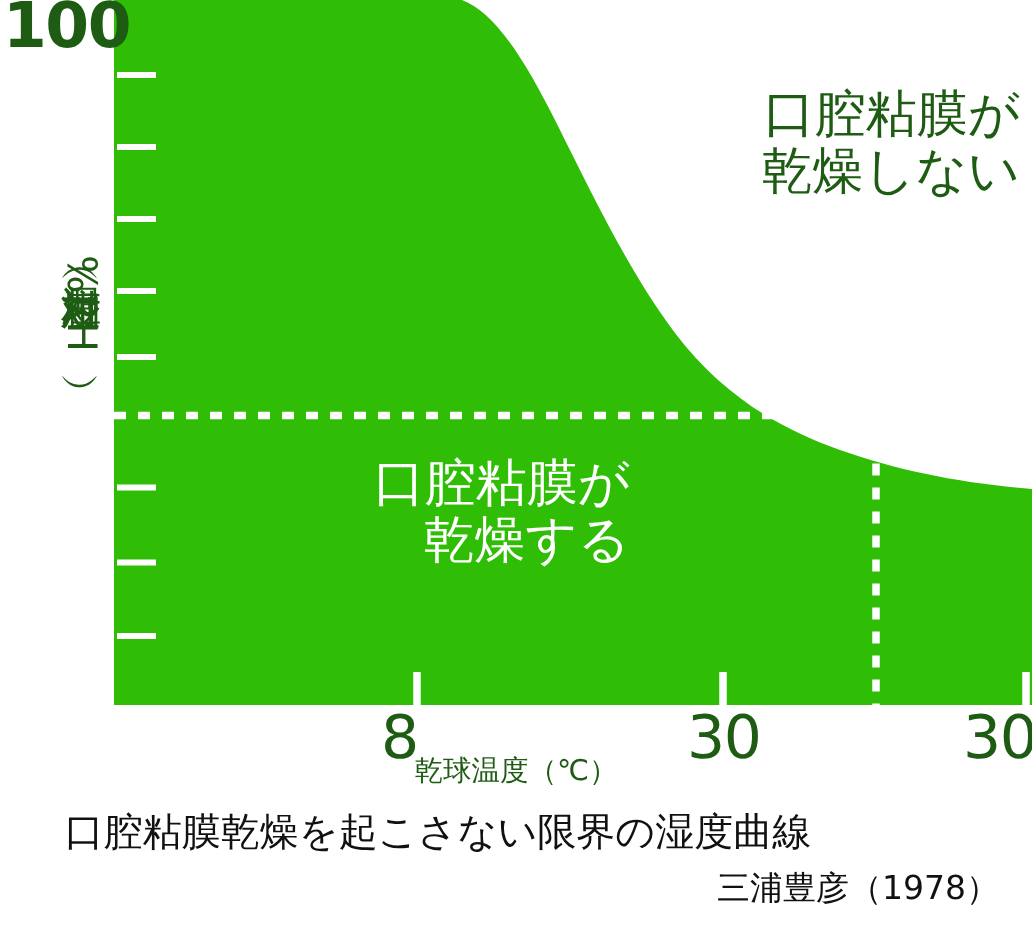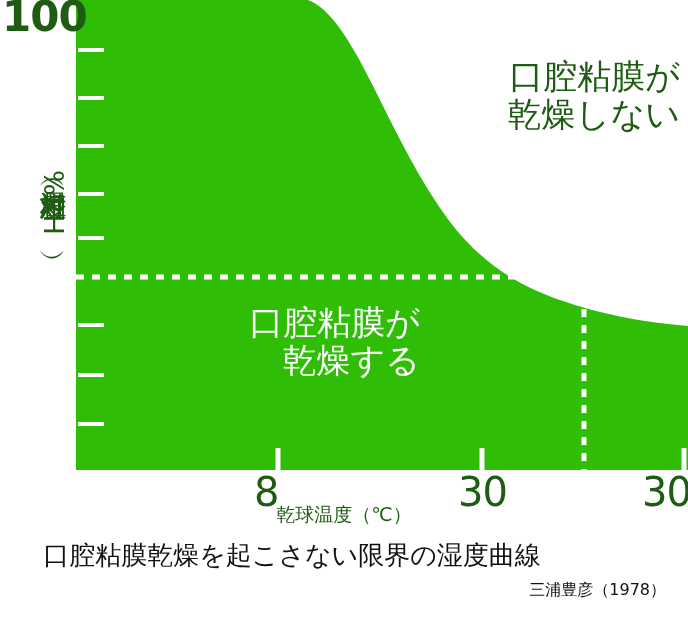--- a/index.html
+++ b/index.html
@@ -109,21 +109,21 @@
     width: 584px;
     text-align: center;
     font-size: 26px;
     color: #111111;
     line-height: 1.1;
   }
   .credit {
     position: absolute;
     right: 22px;
     top: 581px;
-    font-size: 16px;
+    font-size: 22px;
     color: #111111;
     line-height: 1.1;
   }
 </style>
 </head>
 <body>
 
 <div id="figure">
 
   <div class="plot-wrap">

